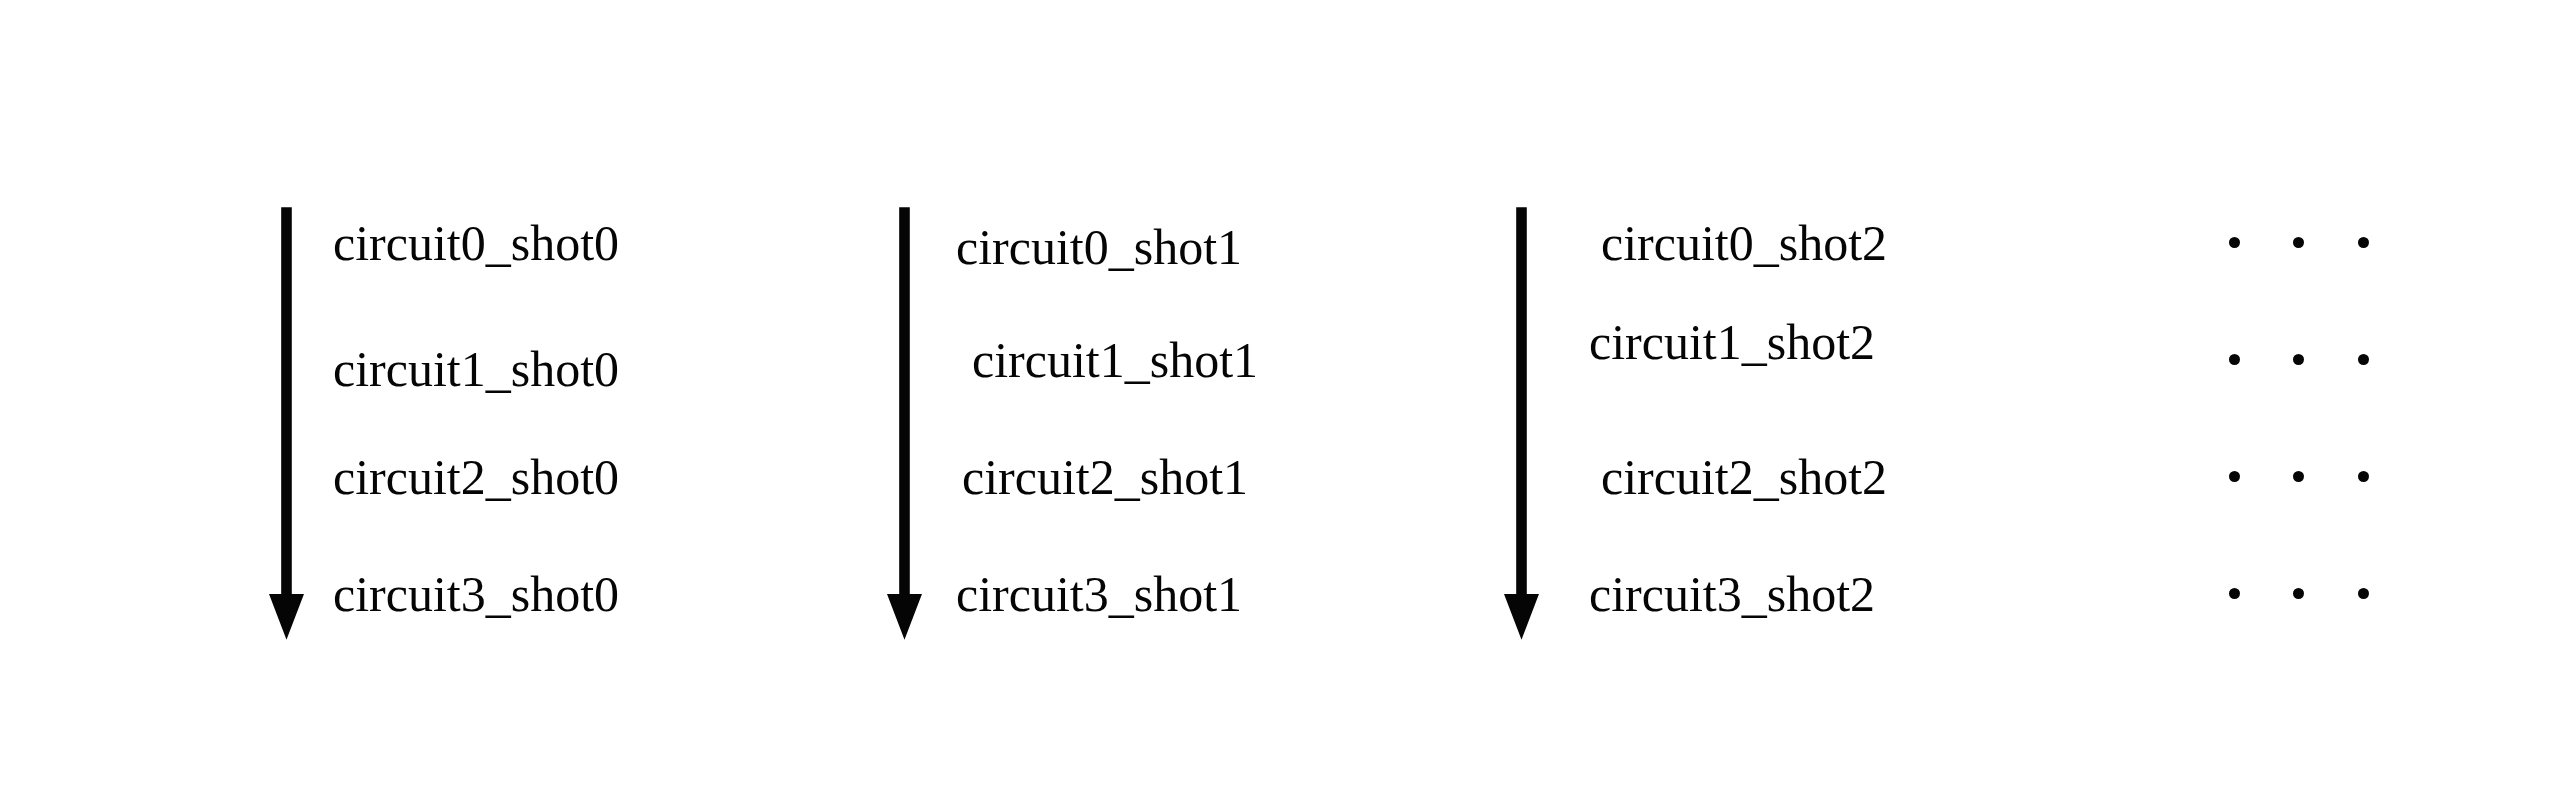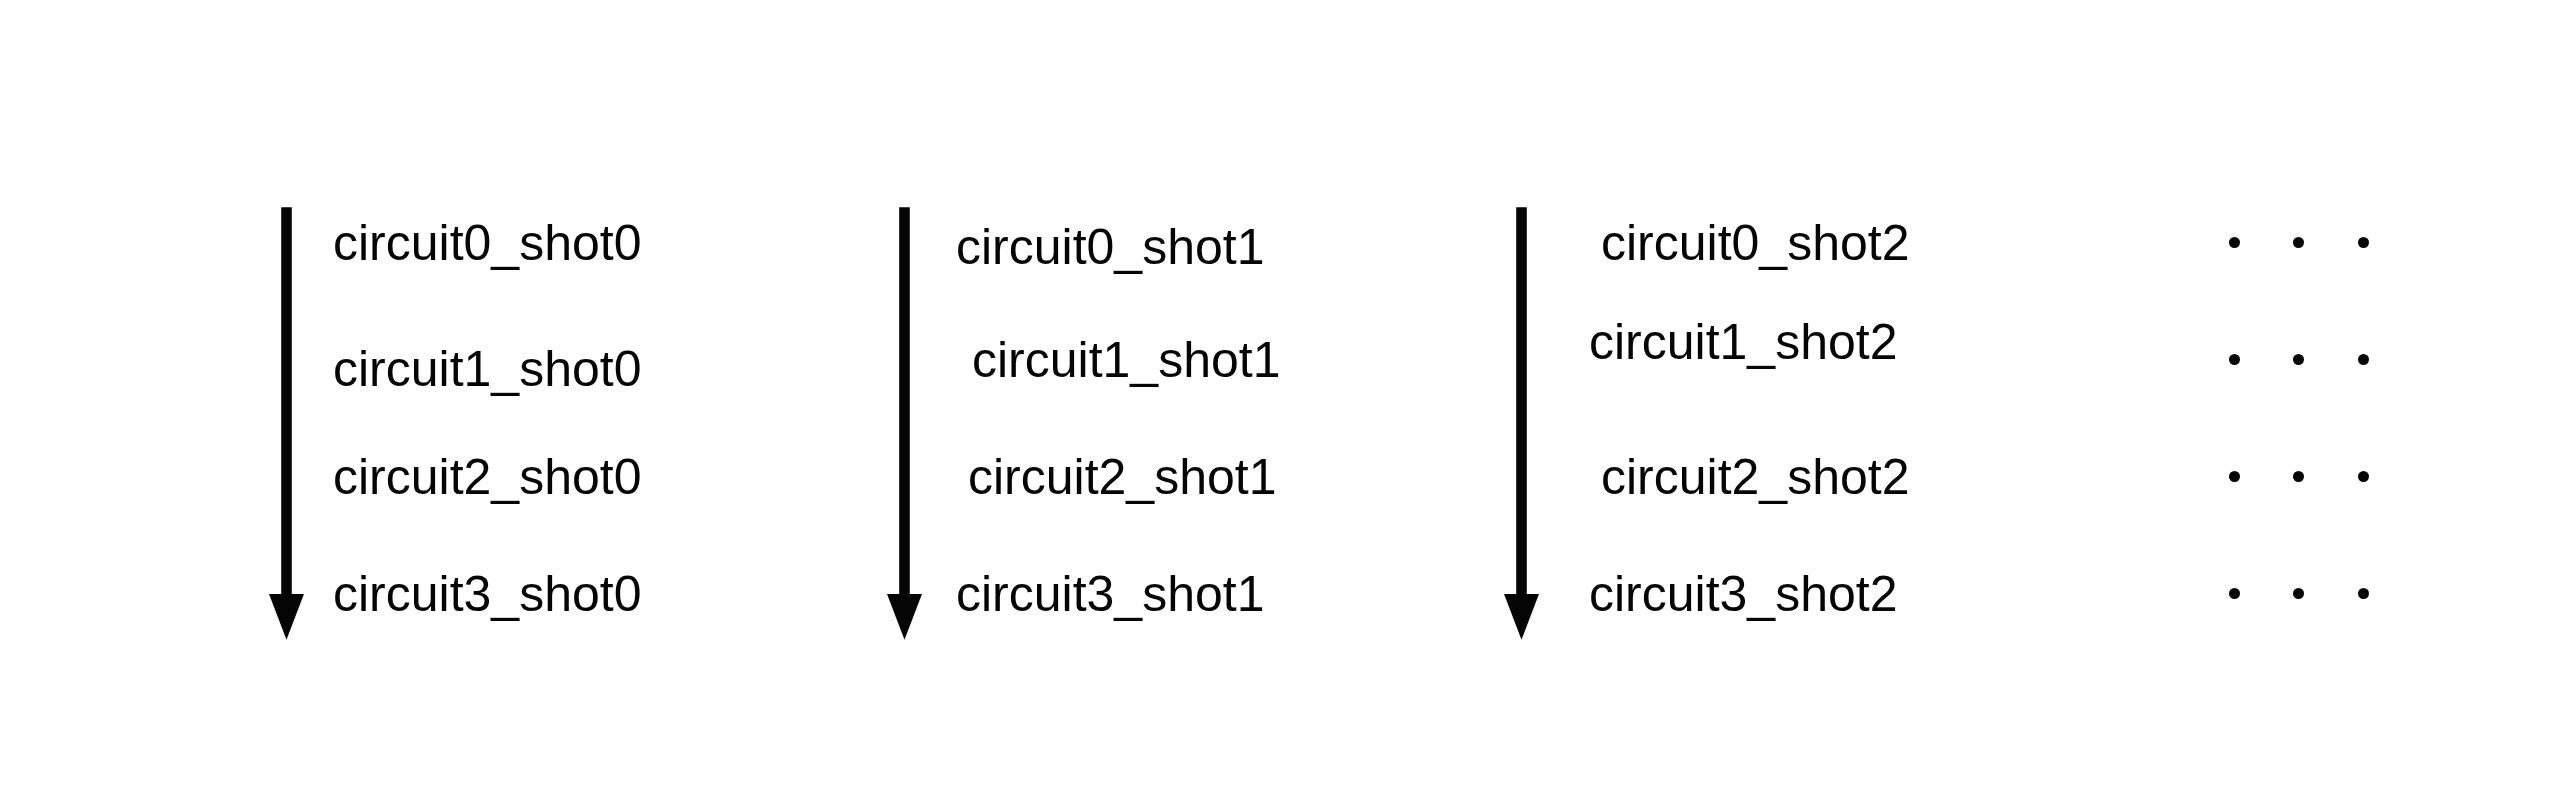--- a/index.html
+++ b/index.html
@@ -52,21 +52,21 @@
     left: 0;
   }
 
   .label-row {
     position: absolute;
     left: 0;
     height: 58px;
     line-height: 58px;
     white-space: pre;
     color: #050505;
-    font-family: Liberation Sans, sans-serif;
+    font-family: Liberation Serif, serif;
     font-size: 50px;
     letter-spacing: 0px;
   }
 
   
   .ellipsis-group {
     position: absolute;
     top: 0;
     left: 0;
   }
@@ -105,21 +105,21 @@
 
   <div class="column-group" id="col1" style="left: 0px;">
     <div class="arrow" style="left: 887px; top: 206px;">
       <svg viewBox="0 0 100 820" xmlns="http://www.w3.org/2000/svg" aria-hidden="true">
         <polygon points="23,0 43,0 43,730 66,730 33,816 0,730 23,730" fill="#050505"></polygon>
       </svg>
     </div>
     <div class="label-stack" style="left: 956px;">
       <div class="label-row" style="left: 0px; top: 218px;">circuit0_shot1</div>
       <div class="label-row" style="left: 16px; top: 331px;">circuit1_shot1</div>
-      <div class="label-row" style="left: 12px; top: 448px;">circuit2_shot1</div>
+      <div class="label-row" style="left: 6px; top: 448px;">circuit2_shot1</div>
       <div class="label-row" style="left: 0px; top: 565px;">circuit3_shot1</div>
     </div>
   </div>
 
   <div class="column-group" id="col2" style="left: 0px;">
     <div class="arrow" style="left: 1504px; top: 206px;">
       <svg viewBox="0 0 100 820" xmlns="http://www.w3.org/2000/svg" aria-hidden="true">
         <polygon points="23,0 43,0 43,730 66,730 33,816 0,730 23,730" fill="#050505"></polygon>
       </svg>
     </div>

